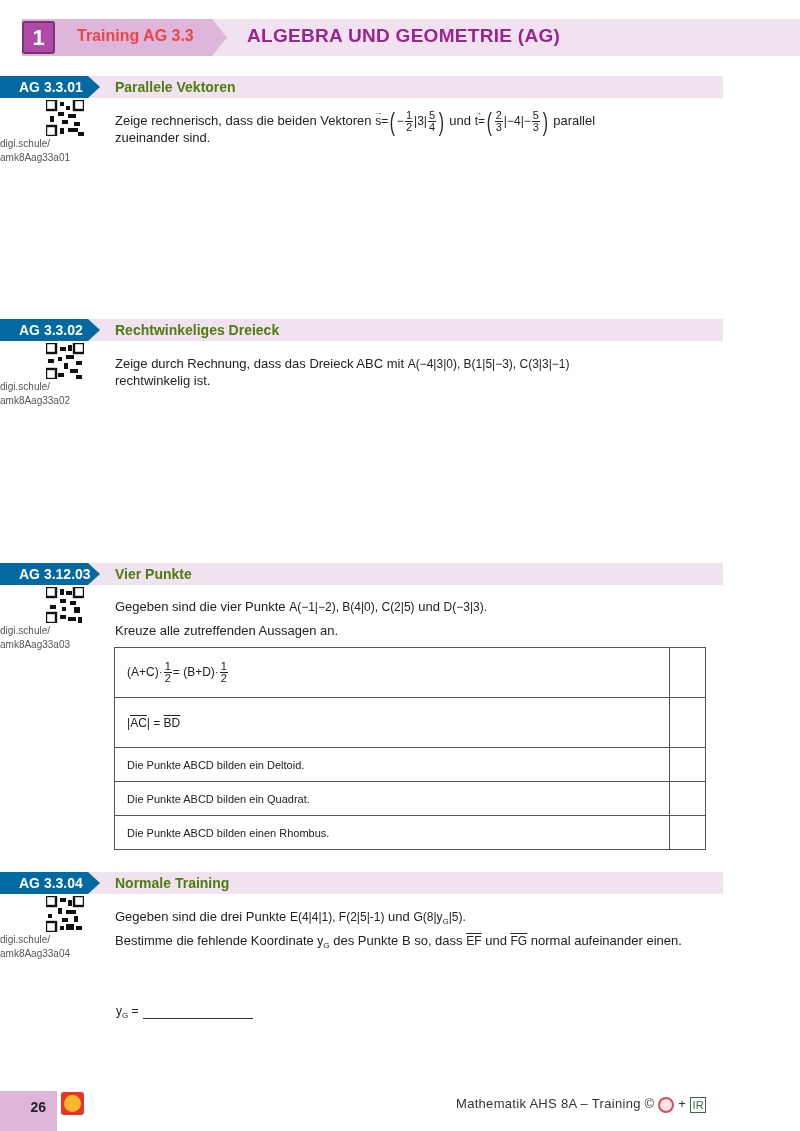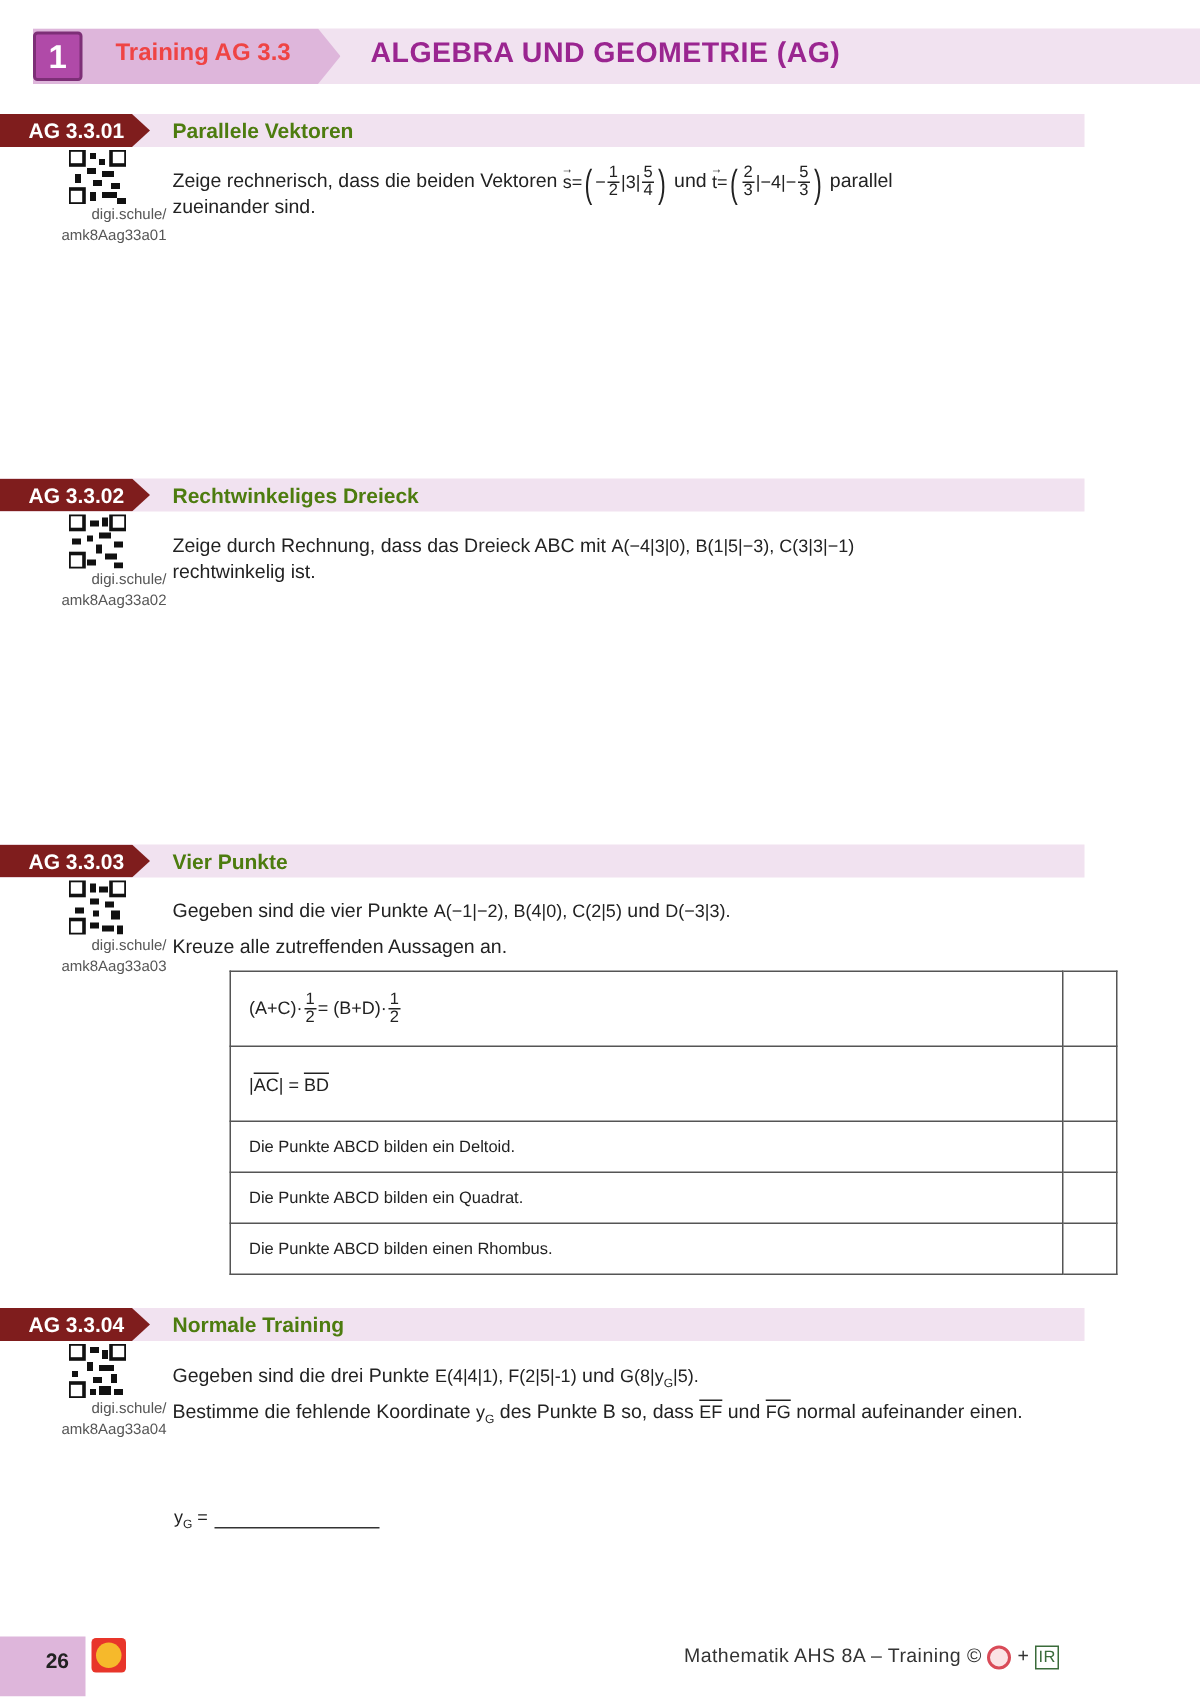--- a/index.html
+++ b/index.html
@@ -8,38 +8,38 @@
 
   
   .hdr-band { left: 22px; top: 19px; width: 778px; height: 37px; background: #f1e2f0; }
   .hdr-left { left: 22px; top: 19px; width: 205px; height: 37px; background: #deb6db; clip-path: polygon(0 0, 190px 0, 205px 50%, 190px 100%, 0 100%); }
   .chap-box { left: 22px; top: 21px; width: 33px; height: 33px; background: #b04aa8; border: 2px solid #7d2f77; border-radius: 3px; color: #fff; font-weight: bold; font-size: 22px; text-align: center; line-height: 29px; }
   .hdr-training { left: 77px; top: 27px; font-size: 16px; font-weight: bold; color: #ef4444; }
   .hdr-title { left: 247px; top: 25px; font-size: 19px; font-weight: bold; color: #9a2590; letter-spacing: 0.3px; }
 
   
   .sec-band { left: 0; width: 723px; height: 22px; background: #f1e2f0; }
-  .sec-tag { left: 0; width: 100px; height: 22px; background: #7f1d1d; clip-path: polygon(0 0, 88px 0, 100px 50%, 88px 100%, 0 100%); color: #fff; font-weight: bold; font-size: 14px; line-height: 22px; padding-left: 19px; }
+  .sec-tag { left: 0; width: 100px; height: 22px; background: #0369a1; clip-path: polygon(0 0, 88px 0, 100px 50%, 88px 100%, 0 100%); color: #fff; font-weight: bold; font-size: 14px; line-height: 22px; padding-left: 19px; }
   .sec-title { left: 115px; font-size: 14px; font-weight: bold; color: #4d7c0f; line-height: 22px; }
 
   .qr { left: 46px; width: 38px; height: 36px; }
-  .qr-link { left: 0; width: 84px; text-align: right; font-size: 10px; color: #555; line-height: 14px; margin-left: 27px; }
+  .qr-link { left: 0; width: 84px; text-align: left; font-size: 10px; color: #555; line-height: 14px; }
 
   .txt { left: 115px; font-size: 13px; line-height: 17px; color: #222; }
   .math { font-family: "Liberation Sans", sans-serif; font-size: 12px; }
   .frac { display: inline-block; vertical-align: middle; text-align: center; font-size: 11px; line-height: 11px; margin: 0 1px; }
   .frac span { display: block; }
   .frac .num { border-bottom: 1px solid #222; padding: 0 1px; }
   .paren { font-size: 26px; font-weight: 200; vertical-align: middle; line-height: 20px; display: inline-block; transform: scaleX(0.6); }
   .vec { position: relative; display: inline-block; }
   .vec::before { content: "\2192"; position: absolute; top: -9px; left: -1px; font-size: 8px; }
   .over { text-decoration: overline; }
 
   
-  .ktab { left: 114px; top: 647px; width: 592px; border-collapse: collapse; margin-left: 39px; }
+  .ktab { left: 114px; top: 647px; width: 592px; border-collapse: collapse; }
   .ktab td { border: 1px solid #555; padding: 0 12px; font-size: 11px; color: #222; }
   .ktab td.box { width: 36px; padding: 0; }
   .ktab tr.tall td { height: 50px; }
   .ktab tr.short td { height: 34px; }
 
   .answer-line { left: 143px; top: 1018px; width: 110px; border-bottom: 1px solid #333; }
 
   
   .foot-page { left: 0; top: 1091px; width: 57px; height: 40px; background: #deb6db; font-weight: bold; font-size: 14px; color: #222; text-align: right; padding-right: 11px; line-height: 32px; }
   .smiley { left: 61px; top: 1092px; width: 23px; height: 23px; background: #e8352a; border-radius: 3px; display: flex; align-items: center; justify-content: center; }
@@ -107,21 +107,21 @@
     <rect x="15" y="16" width="3" height="2" fill="#111"></rect>
   </svg>
 <div class="abs qr-link" style="top:380px">
     <div>digi.schule/</div>
     <div>amk8Aag33a02</div>
   </div>
 <div class="abs txt" style="top:355px"><span>Zeige durch Rechnung, dass das Dreieck ABC mit</span> <span class="math">A(−4|3|0), B(1|5|−3), C(3|3|−1)</span></div>
 <div class="abs txt" style="top:372px">rechtwinkelig ist.</div>
 
 <div class="abs sec-band" style="top:563px"></div>
-<div class="abs sec-tag" style="top:563px">AG 3.3.03</div>
+<div class="abs sec-tag" style="top:563px">AG 3.12.03</div>
 <div class="abs sec-title" style="top:563px">Vier Punkte</div>
 <svg class="abs qr" style="top:587px" viewBox="0 0 19 18">
     <rect x="0" y="0" width="5" height="5" fill="none" stroke="#111" stroke-width="1.2"></rect>
     <rect x="14" y="0" width="5" height="5" fill="none" stroke="#111" stroke-width="1.2"></rect>
     <rect x="0" y="13" width="5" height="5" fill="none" stroke="#111" stroke-width="1.2"></rect>
     <rect x="7" y="1" width="2" height="3" fill="#111"></rect>
     <rect x="10" y="2" width="3" height="2" fill="#111"></rect>
     <rect x="7" y="6" width="3" height="2" fill="#111"></rect>
     <rect x="12" y="7" width="3" height="2" fill="#111"></rect>
     <rect x="2" y="9" width="3" height="2" fill="#111"></rect>

